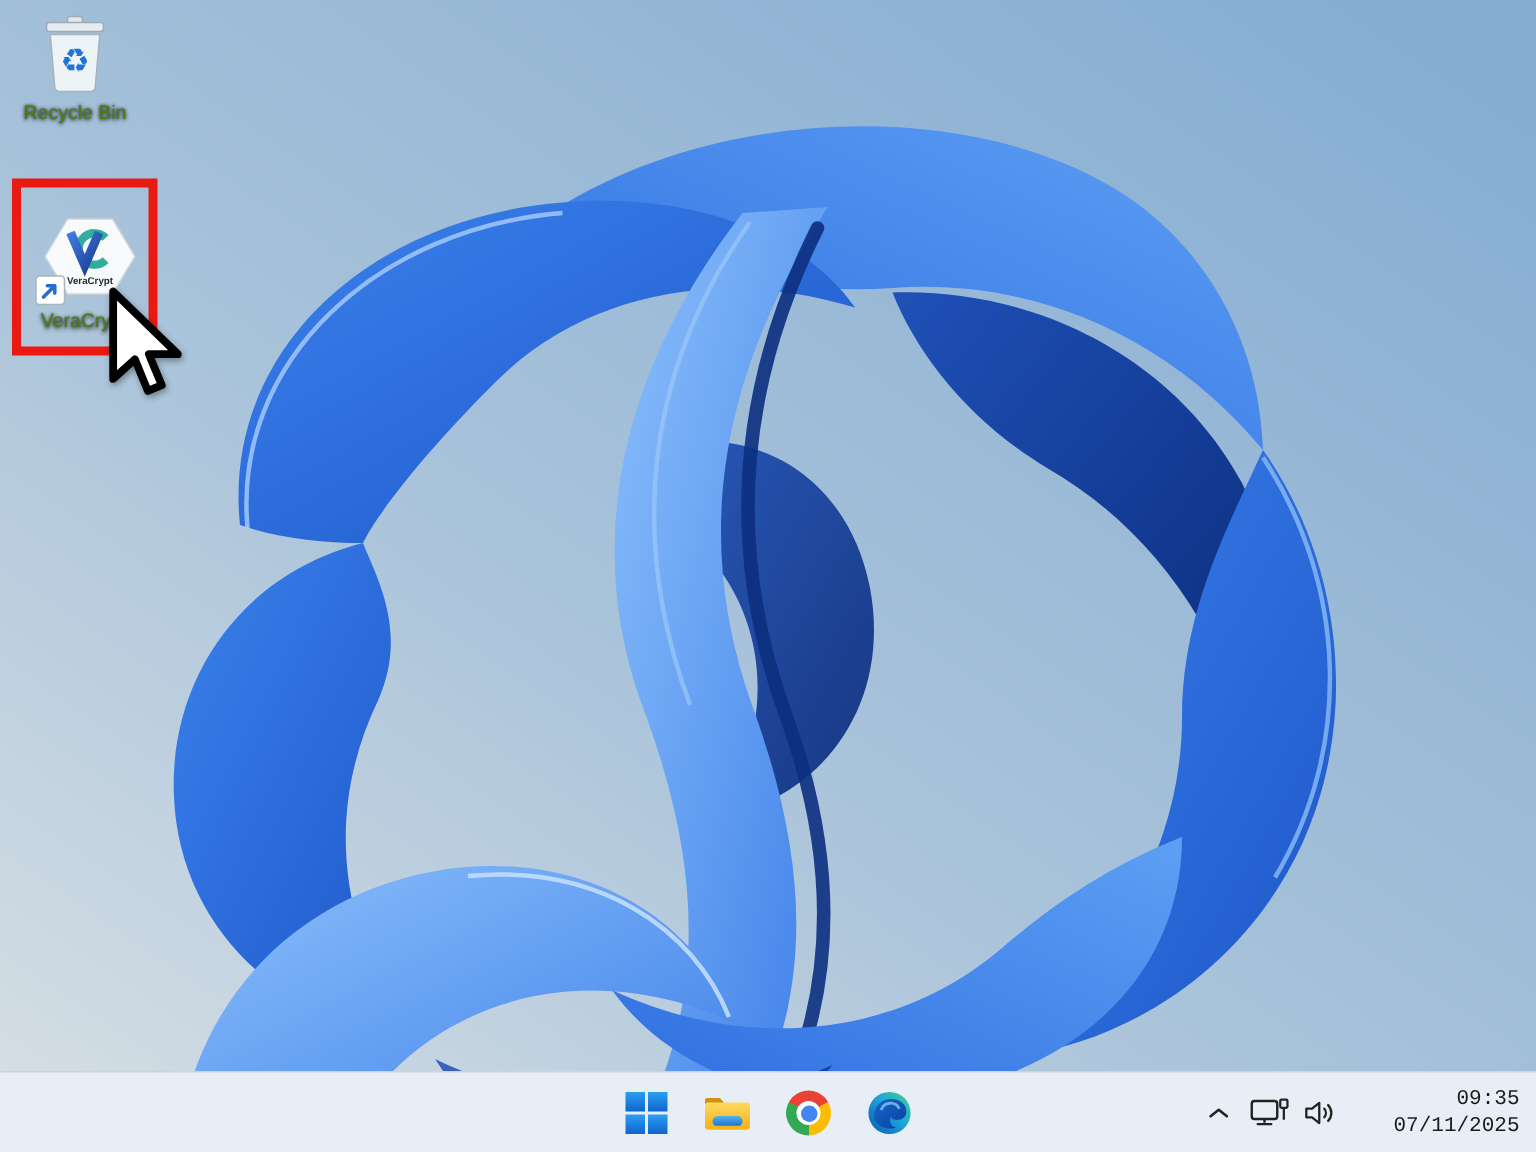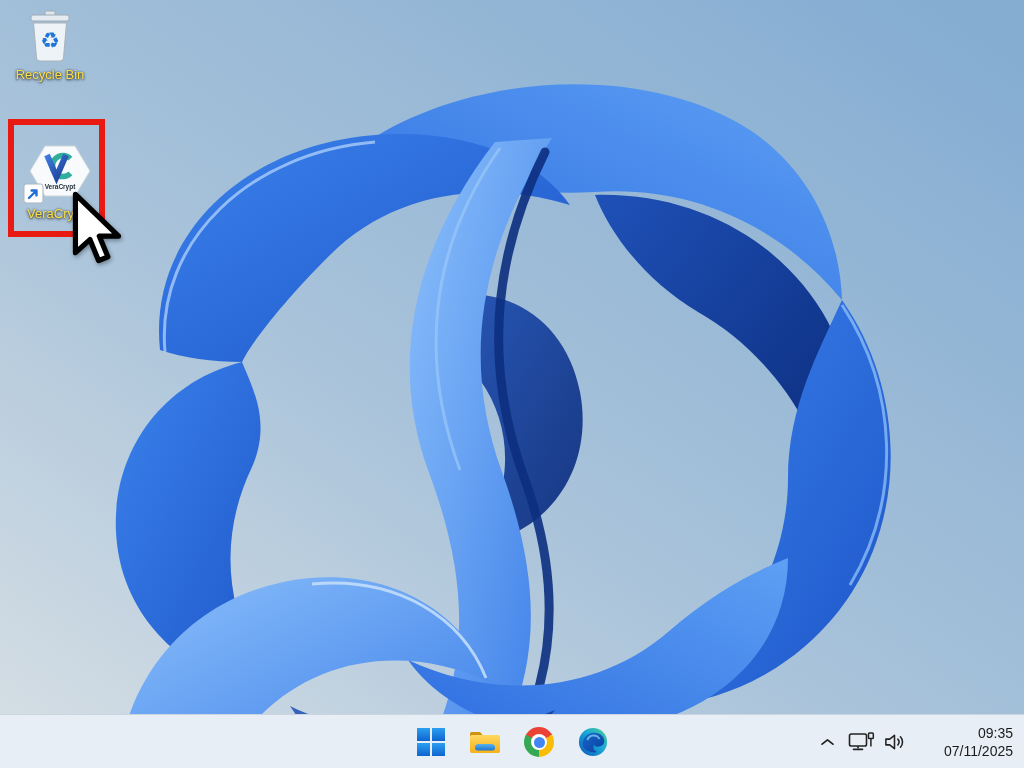--- a/index.html
+++ b/index.html
@@ -6,21 +6,21 @@
   #screen{
     position:relative;width:1024px;height:768px;overflow:hidden;
     font-family:"Liberation Sans", sans-serif;
     user-select:none;
   }
   #wallpaper{position:absolute;left:0;top:0;}
 
   
   .dicon{position:absolute;display:flex;flex-direction:column;align-items:center;cursor:pointer;}
   .dlabel{
-    width:100%;text-align:center;color:#fde047;font-size:13px;line-height:15px;
+    width:100%;text-align:center;color:#4d7c0f;font-size:13px;line-height:15px;
     text-shadow:0 1px 3px rgba(0,0,0,.85), 0 0 2px rgba(0,0,0,.5);
     margin-top:3px;
   }
   #icon-recycle{left:6px;top:8px;width:88px;height:84px;}
   #icon-veracrypt{left:6px;top:140px;width:100px;height:84px;}
   #icon-veracrypt .hex{position:absolute;left:22px;top:2px;}
   #icon-veracrypt .badge{position:absolute;left:17px;top:43px;}
   #icon-veracrypt .dlabel{position:absolute;left:0;top:63px;}
 
   
@@ -55,21 +55,21 @@
 
   .tb-right{
     position:absolute;right:0;top:0;height:54px;display:flex;align-items:center;
     gap:4px;padding-right:7px;
   }
   .trbtn{border:none;background:transparent;border-radius:4px;display:flex;align-items:center;
     justify-content:center;padding:4px 5px;cursor:pointer;gap:8px;}
   .clock{
     border:none;background:transparent;border-radius:4px;cursor:pointer;
     text-align:right;color:#1b1b1b;font-size:14px;line-height:18px;padding:2px 4px;
-    font-family:Liberation Sans, sans-serif;
+    font-family:Liberation Mono, monospace;
     margin-left:25px;
   }
 </style>
 </head>
 <body>
 
 <div id="screen">
 
   <svg id="wallpaper" width="1024" height="768" viewBox="0 0 1024 768">
     <defs>

